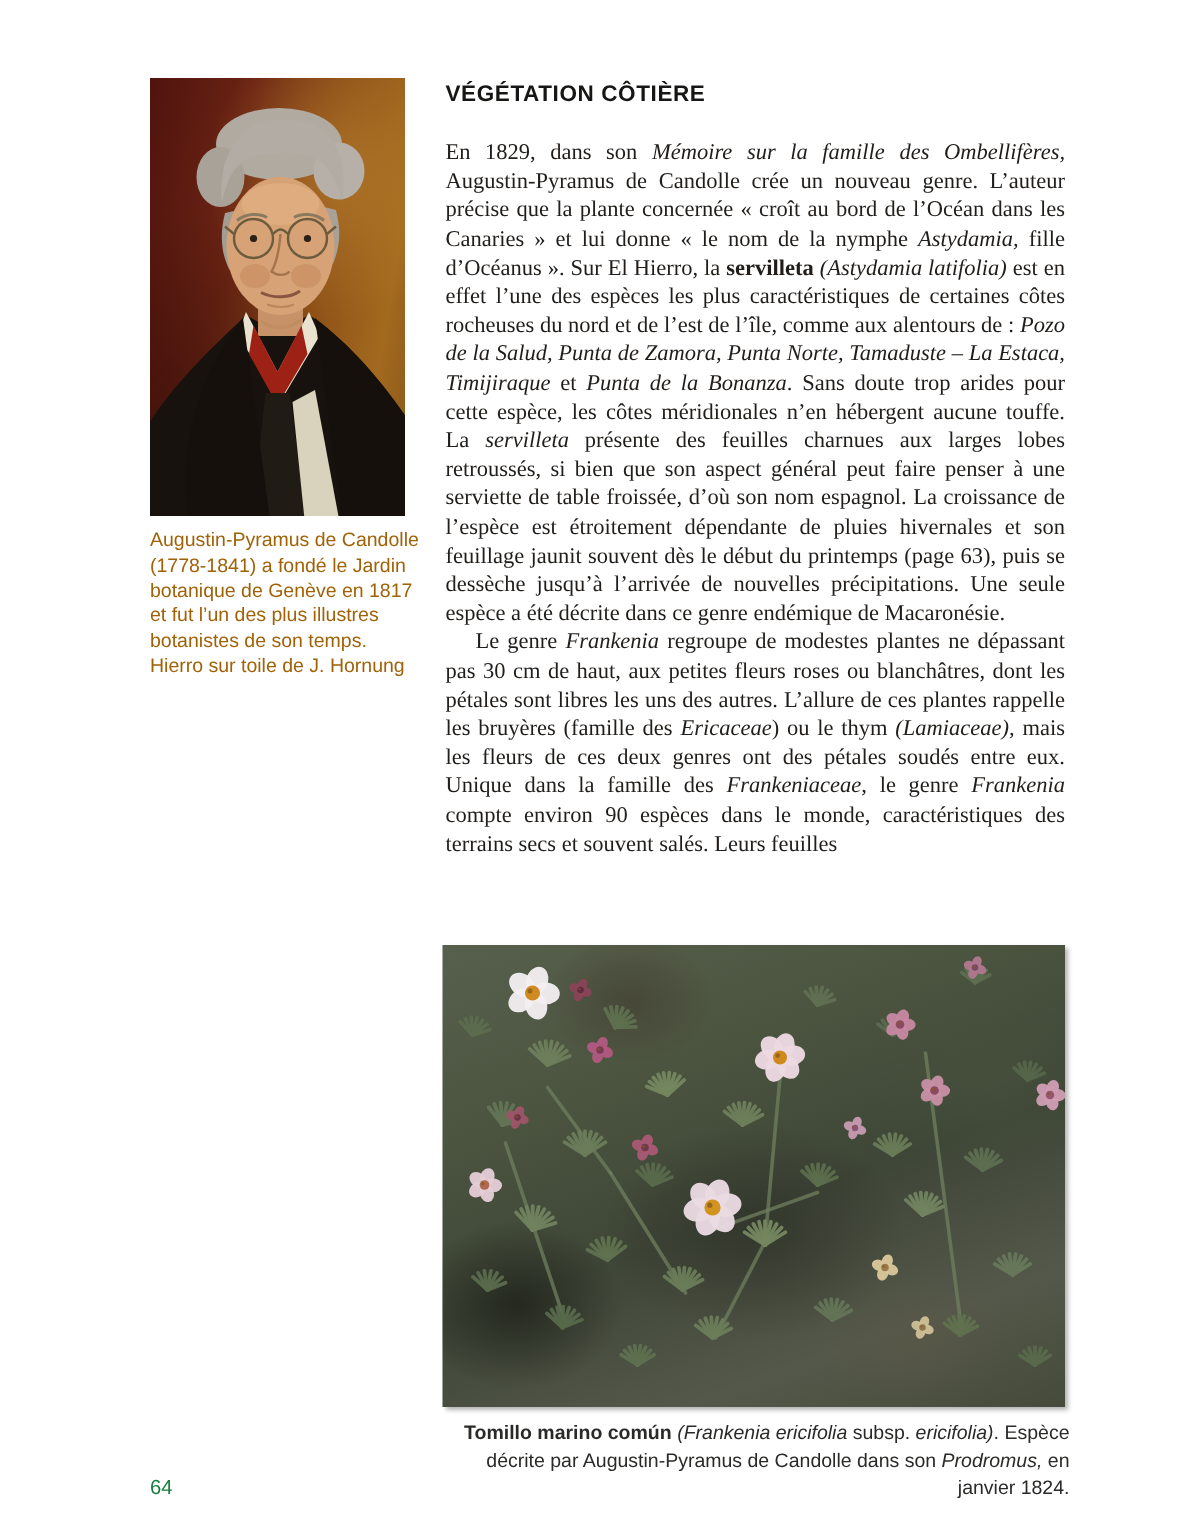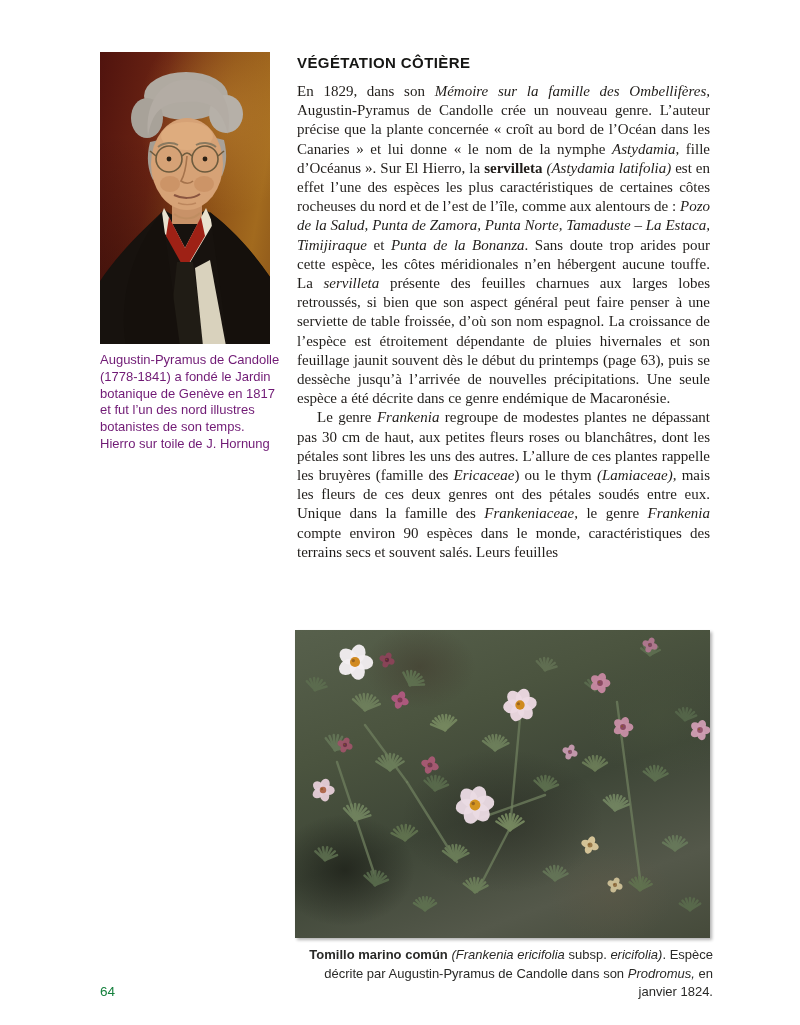--- a/index.html
+++ b/index.html
@@ -9,28 +9,28 @@
   
   .portrait{position:absolute;left:100px;top:52px;width:170px;height:292px;overflow:hidden;
     background:
       radial-gradient(120px 140px at 72% 22%, rgba(196,138,52,.55), rgba(0,0,0,0) 70%),
       radial-gradient(150px 200px at 8% 80%, rgba(40,8,6,.5), rgba(0,0,0,0) 75%),
       linear-gradient(100deg,#50130e 0%,#6b2413 32%,#8d5117 62%,#a26a1e 84%,#8a551a 100%);}
   .portrait svg{display:block;}
 
   
   .portrait-caption{position:absolute;left:100px;top:352px;width:186px;
-    font-size:13px;line-height:16.8px;color:#701a75;}
+    font-size:13px;line-height:16.8px;color:#a16207;}
 
   
   .title{position:absolute;left:297px;top:54px;width:420px;
     font-size:15px;font-weight:700;letter-spacing:.4px;color:#161614;}
 
   
-  .body-col{position:absolute;left:297px;top:82px;width:413px;
+  .body-col{position:absolute;left:297px;top:93px;width:413px;
     font-family:"Liberation Serif",serif;font-size:15px;line-height:19.2px;
     text-align:justify;color:#201d1a;}
   .body-col p{margin:0;}
   .body-col p.indent{text-indent:20px;}
   .st-i{font-style:italic;}
   .st-b{font-weight:700;}
 
   
   .photo{position:absolute;left:295px;top:630px;width:415px;height:308px;overflow:hidden;
     box-shadow:2px 2px 3px rgba(0,0,0,.30);
@@ -106,21 +106,21 @@
       <path d="M78,151 C84,153 91,153 96,151" stroke="#b07a52" stroke-width="1.4" fill="none" opacity="0.7"></path>
 
       <path d="M74,162 C82,168 93,168 100,161" stroke="#b98a5e" stroke-width="2" fill="none" opacity="0.6"></path>
     </svg>
   </div>
 
   <div class="portrait-caption">
       <div>Augustin-Pyramus de Candolle</div>
       <div>(1778-1841) a fondé le Jardin</div>
       <div>botanique de Genève en 1817</div>
-      <div>et fut l’un des nord illustres</div>
+      <div>et fut l’un des plus illustres</div>
       <div>botanistes de son temps.</div>
       <div>Hierro sur toile de J. Hornung</div>
     </div>
 
   <div class="title">VÉGÉTATION CÔTIÈRE</div>
 
   <div class="body-col">
     <p><span>En 1829, dans son </span><span class="st-i">Mémoire sur la famille des Ombellifères,</span><span> Augustin-Pyramus de Candolle crée un nouveau genre. L’auteur précise que la plante concernée « croît au bord de l’Océan dans les Canaries » et lui donne « le nom de la nymphe </span><span class="st-i">Astydamia,</span><span> fille d’Océanus ». Sur El Hierro, la </span><span class="st-b">servilleta</span><span> </span><span class="st-i">(Astydamia latifolia)</span><span> est en effet l’une des espèces les plus caractéristiques de certaines côtes rocheuses du nord et de l’est de l’île, comme aux alentours de : </span><span class="st-i">Pozo de la Salud, Punta de Zamora, Punta Norte, Tamaduste – La Estaca, Timijiraque</span><span> et </span><span class="st-i">Punta de la Bonanza</span><span>. Sans doute trop arides pour cette espèce, les côtes méridionales n’en hébergent aucune touffe. La </span><span class="st-i">servilleta</span><span> présente des feuilles charnues aux larges lobes retroussés, si bien que son aspect général peut faire penser à une serviette de table froissée, d’où son nom espagnol. La croissance de l’espèce est étroitement dépendante de pluies hivernales et son feuillage jaunit souvent dès le début du printemps (page 63), puis se dessèche jusqu’à l’arrivée de nouvelles précipitations. Une seule espèce a été décrite dans ce genre endémique de Macaronésie.</span></p>
     <p class="indent"><span>Le genre </span><span class="st-i">Frankenia</span><span> regroupe de modestes plantes ne dépassant pas 30 cm de haut, aux petites fleurs roses ou blanchâtres, dont les pétales sont libres les uns des autres. L’allure de ces plantes rappelle les bruyères (famille des </span><span class="st-i">Ericaceae</span><span>) ou le thym </span><span class="st-i">(Lamiaceae),</span><span> mais les fleurs de ces deux genres ont des pétales soudés entre eux. Unique dans la famille des </span><span class="st-i">Frankeniaceae</span><span>, le genre </span><span class="st-i">Frankenia</span><span> compte environ 90 espèces dans le monde, caractéristiques des terrains secs et souvent salés. Leurs feuilles</span></p>
   </div>

